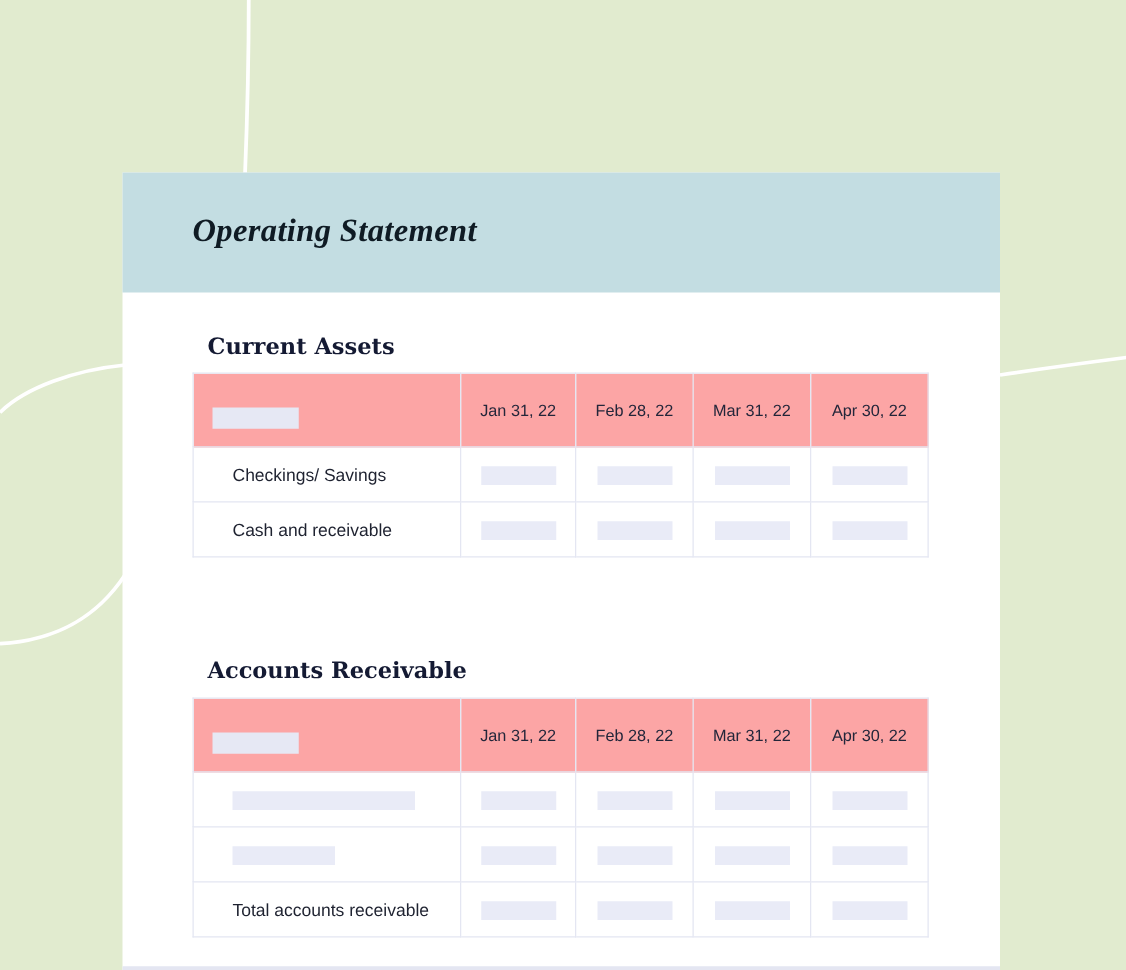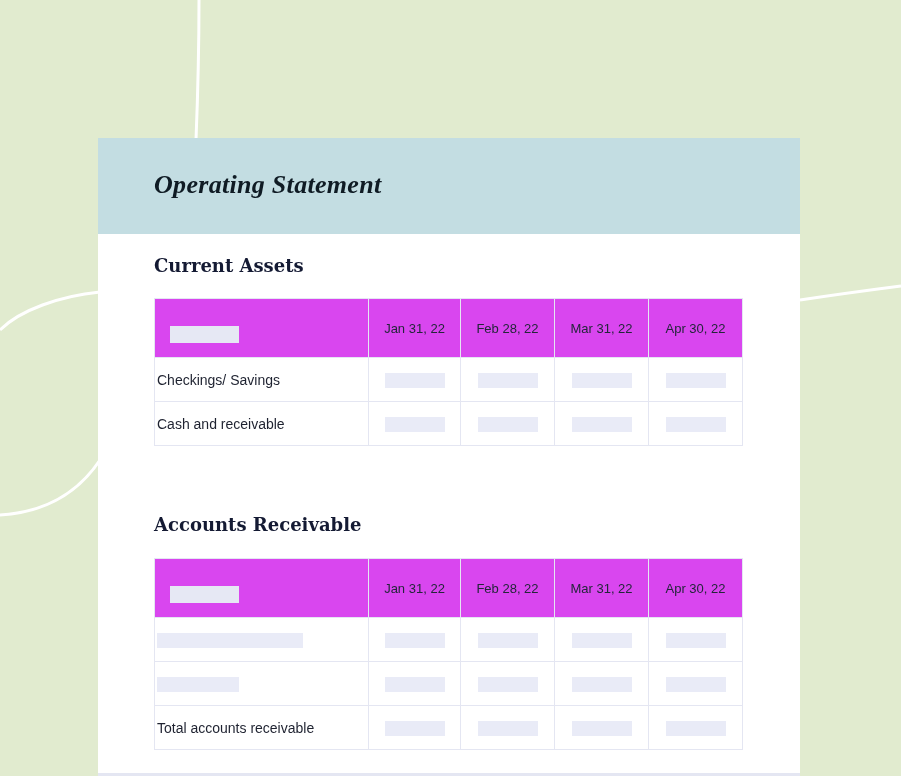--- a/index.html
+++ b/index.html
@@ -16,36 +16,36 @@
   .card-header {
     height:96px; background:#c3dde2; position:relative;
   }
   .card-title {
     position:absolute; left:56px; top:32px; margin:0;
     font-family:Liberation Serif, serif;
     font-style:italic; font-weight:bold; font-size:26px; color:#0f1b24;
     letter-spacing:0.3px;
   }
   .section-title {
-    position:absolute; left:56px; margin:0;
+    position:absolute; left:56px; margin:12px;
     font-family:"DejaVu Serif", "Liberation Serif", serif;
     font-weight:bold; font-size:18px; color:#141a33;
   }
   .tbl {
     position:absolute; left:56px; width:588px;
     border-collapse:collapse; table-layout:fixed;
     font-size:14px; color:#1e2230;
   }
   .tbl td, .tbl th {
     border:1px solid #e4e6f2; padding:0; vertical-align:middle;
   }
-  .tbl th { background:#d946ef; font-weight:normal; height:58px; font-size:13px; color:#23263a; }
+  .tbl th { background:#fca5a5; font-weight:normal; height:58px; font-size:13px; color:#23263a; }
   .tbl td { height:43px; }
   .tbl th.date { text-align:center; }
-  .tbl td.label { padding-left:2px; }
+  .tbl td.label { padding-left:31px; }
   .ph { display:inline-block; height:15px; background:#e9ebf7; vertical-align:middle; }
   .ph-cell { text-align:center; }
   .ph-head { display:block; margin-left:15px; margin-top:13px; width:69px; height:17px; background:#e6e8f4; }
   .bottom-bar { position:absolute; left:98px; top:773px; width:702px; height:3px; background:#e4e6f2; }
 </style>
 </head>
 <body>
 
 <svg class="bg-lines" viewBox="0 0 901 776">
   <path d="M199 0 C199 40 198 90 196 140" stroke="#ffffff" stroke-width="3" fill="none"></path>

